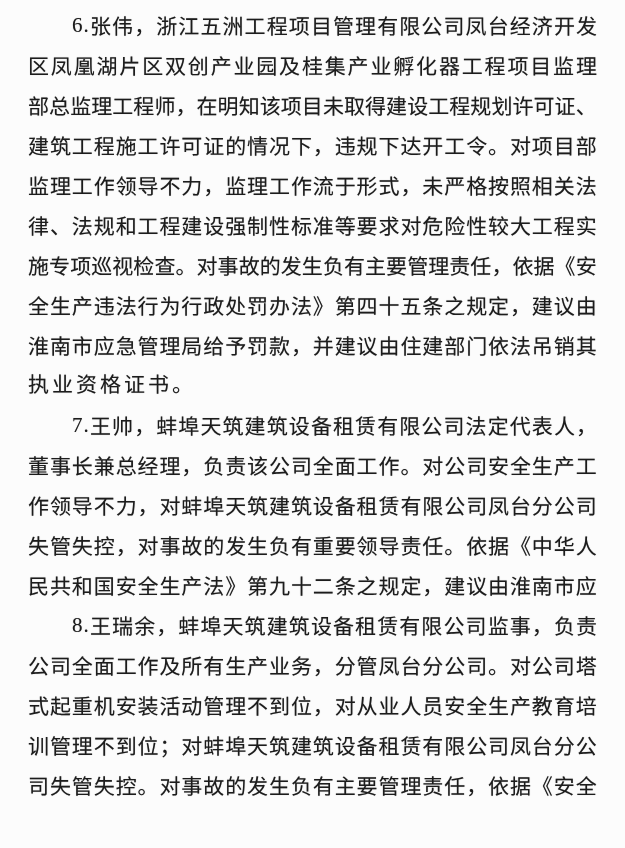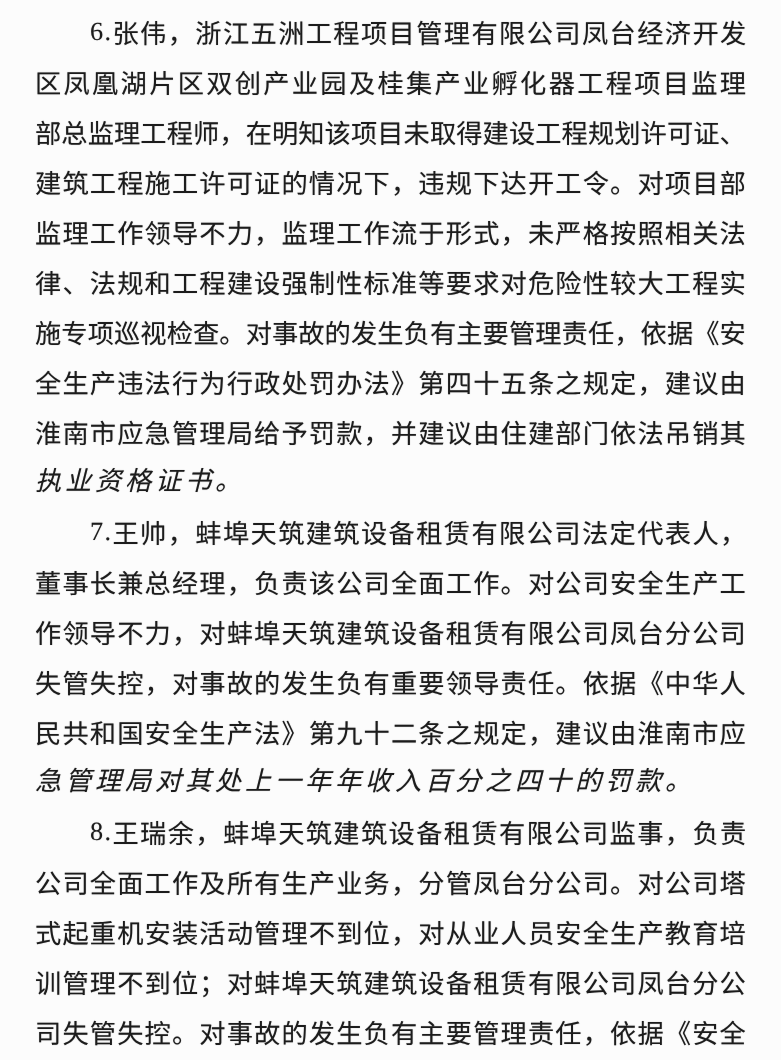--- a/index.html
+++ b/index.html
@@ -39,21 +39,20 @@
   }
   
   .line.indent {
     padding-left: 44px;
   }
   
   .line.plain {
     display: block;
     line-height: 40px;
     letter-spacing: 3px;
-    font-style: italic;
   }
 </style>
 </head>
 <body>
 
 <div class="page" style="background: rgb(252, 252, 252); color: rgb(28, 28, 28);">
   <div>
       <div class="para">
         <div class="line indent"><span>6</span><span>.</span><span>张</span><span>伟</span><span>，</span><span>浙</span><span>江</span><span>五</span><span>洲</span><span>工</span><span>程</span><span>项</span><span>目</span><span>管</span><span>理</span><span>有</span><span>限</span><span>公</span><span>司</span><span>凤</span><span>台</span><span>经</span><span>济</span><span>开</span><span>发</span></div>
         <div class="line"><span>区</span><span>凤</span><span>凰</span><span>湖</span><span>片</span><span>区</span><span>双</span><span>创</span><span>产</span><span>业</span><span>园</span><span>及</span><span>桂</span><span>集</span><span>产</span><span>业</span><span>孵</span><span>化</span><span>器</span><span>工</span><span>程</span><span>项</span><span>目</span><span>监</span><span>理</span></div>
@@ -65,21 +64,20 @@
         <div class="line"><span>全</span><span>生</span><span>产</span><span>违</span><span>法</span><span>行</span><span>为</span><span>行</span><span>政</span><span>处</span><span>罚</span><span>办</span><span>法</span><span>》</span><span>第</span><span>四</span><span>十</span><span>五</span><span>条</span><span>之</span><span>规</span><span>定</span><span>，</span><span>建</span><span>议</span><span>由</span></div>
         <div class="line"><span>淮</span><span>南</span><span>市</span><span>应</span><span>急</span><span>管</span><span>理</span><span>局</span><span>给</span><span>予</span><span>罚</span><span>款</span><span>，</span><span>并</span><span>建</span><span>议</span><span>由</span><span>住</span><span>建</span><span>部</span><span>门</span><span>依</span><span>法</span><span>吊</span><span>销</span><span>其</span></div>
         <div class="line plain">执业资格证书。</div>
       </div>
       <div class="para">
         <div class="line indent"><span>7</span><span>.</span><span>王</span><span>帅</span><span>，</span><span>蚌</span><span>埠</span><span>天</span><span>筑</span><span>建</span><span>筑</span><span>设</span><span>备</span><span>租</span><span>赁</span><span>有</span><span>限</span><span>公</span><span>司</span><span>法</span><span>定</span><span>代</span><span>表</span><span>人</span><span>，</span></div>
         <div class="line"><span>董</span><span>事</span><span>长</span><span>兼</span><span>总</span><span>经</span><span>理</span><span>，</span><span>负</span><span>责</span><span>该</span><span>公</span><span>司</span><span>全</span><span>面</span><span>工</span><span>作</span><span>。</span><span>对</span><span>公</span><span>司</span><span>安</span><span>全</span><span>生</span><span>产</span><span>工</span></div>
         <div class="line"><span>作</span><span>领</span><span>导</span><span>不</span><span>力</span><span>，</span><span>对</span><span>蚌</span><span>埠</span><span>天</span><span>筑</span><span>建</span><span>筑</span><span>设</span><span>备</span><span>租</span><span>赁</span><span>有</span><span>限</span><span>公</span><span>司</span><span>凤</span><span>台</span><span>分</span><span>公</span><span>司</span></div>
         <div class="line"><span>失</span><span>管</span><span>失</span><span>控</span><span>，</span><span>对</span><span>事</span><span>故</span><span>的</span><span>发</span><span>生</span><span>负</span><span>有</span><span>重</span><span>要</span><span>领</span><span>导</span><span>责</span><span>任</span><span>。</span><span>依</span><span>据</span><span>《</span><span>中</span><span>华</span><span>人</span></div>
         <div class="line"><span>民</span><span>共</span><span>和</span><span>国</span><span>安</span><span>全</span><span>生</span><span>产</span><span>法</span><span>》</span><span>第</span><span>九</span><span>十</span><span>二</span><span>条</span><span>之</span><span>规</span><span>定</span><span>，</span><span>建</span><span>议</span><span>由</span><span>淮</span><span>南</span><span>市</span><span>应</span></div>
-        <div class="line plain">急管理局对其处上一年年收入百分之四十的罚款。</div>
       </div>
       <div class="para">
         <div class="line indent"><span>8</span><span>.</span><span>王</span><span>瑞</span><span>余</span><span>，</span><span>蚌</span><span>埠</span><span>天</span><span>筑</span><span>建</span><span>筑</span><span>设</span><span>备</span><span>租</span><span>赁</span><span>有</span><span>限</span><span>公</span><span>司</span><span>监</span><span>事</span><span>，</span><span>负</span><span>责</span></div>
         <div class="line"><span>公</span><span>司</span><span>全</span><span>面</span><span>工</span><span>作</span><span>及</span><span>所</span><span>有</span><span>生</span><span>产</span><span>业</span><span>务</span><span>，</span><span>分</span><span>管</span><span>凤</span><span>台</span><span>分</span><span>公</span><span>司</span><span>。</span><span>对</span><span>公</span><span>司</span><span>塔</span></div>
         <div class="line"><span>式</span><span>起</span><span>重</span><span>机</span><span>安</span><span>装</span><span>活</span><span>动</span><span>管</span><span>理</span><span>不</span><span>到</span><span>位</span><span>，</span><span>对</span><span>从</span><span>业</span><span>人</span><span>员</span><span>安</span><span>全</span><span>生</span><span>产</span><span>教</span><span>育</span><span>培</span></div>
         <div class="line"><span>训</span><span>管</span><span>理</span><span>不</span><span>到</span><span>位</span><span>；</span><span>对</span><span>蚌</span><span>埠</span><span>天</span><span>筑</span><span>建</span><span>筑</span><span>设</span><span>备</span><span>租</span><span>赁</span><span>有</span><span>限</span><span>公</span><span>司</span><span>凤</span><span>台</span><span>分</span><span>公</span></div>
         <div class="line"><span>司</span><span>失</span><span>管</span><span>失</span><span>控</span><span>。</span><span>对</span><span>事</span><span>故</span><span>的</span><span>发</span><span>生</span><span>负</span><span>有</span><span>主</span><span>要</span><span>管</span><span>理</span><span>责</span><span>任</span><span>，</span><span>依</span><span>据</span><span>《</span><span>安</span><span>全</span></div>
       </div>
     </div>
 </div>

